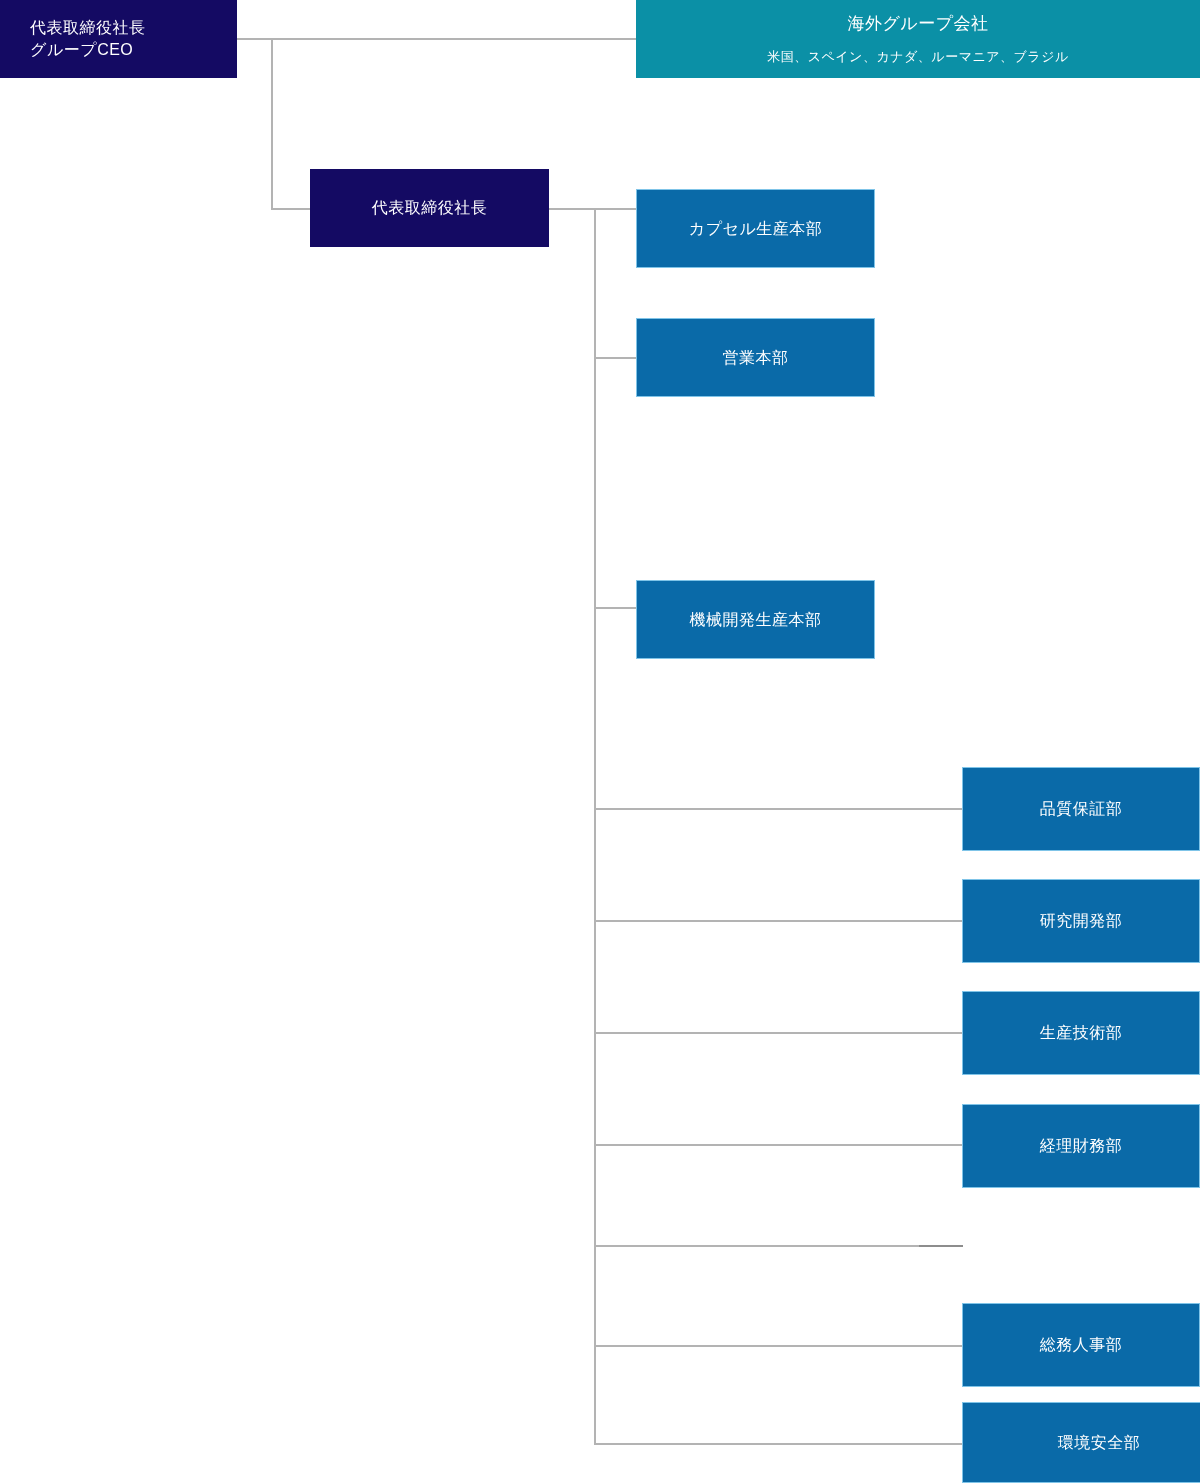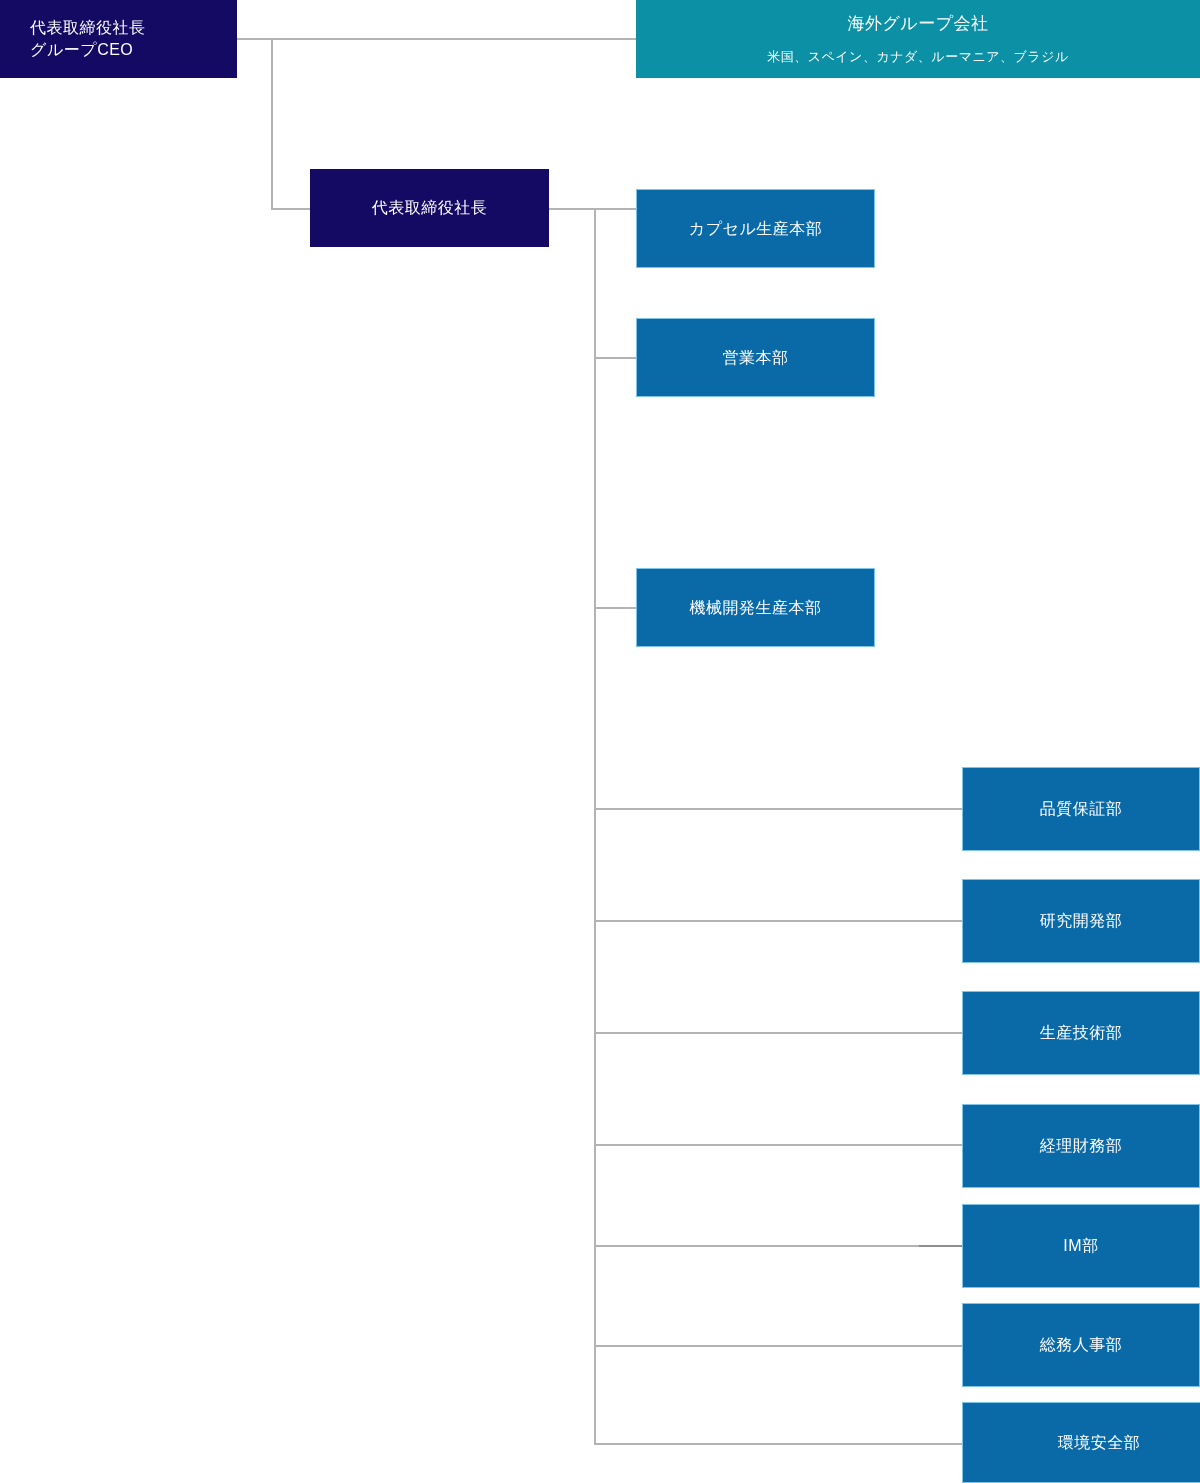--- a/index.html
+++ b/index.html
@@ -114,39 +114,36 @@
   <div class="box box-navy" style="left:310px; top:169px; width:239px; height:78px;">
     <span class="box-title-sm">代表取締役社長</span>
   </div>
 
   <div class="box box-blue" style="left:636px; top:169px; width:239px; height:79px;margin-top:20px;">
     <span class="box-title-sm">カプセル生産本部</span>
   </div>
   <div class="box box-blue" style="left:636px; top:318px; width:239px; height:79px;">
     <span class="box-title-sm">営業本部</span>
   </div>
-  <div class="box box-blue" style="left:636px; top:568px; width:239px; height:79px;">
+  <div class="box box-blue" style="left:636px; top:580px; width:239px; height:79px;">
     <span class="box-title-sm">機械開発生産本部</span>
   </div>
 
   <div class="box box-blue" style="left:962px; top:767px; width:238px; height:84px;">
     <span class="box-title-sm">品質保証部</span>
   </div>
   <div class="box box-blue" style="left:962px; top:879px; width:238px; height:84px;">
     <span class="box-title-sm">研究開発部</span>
   </div>
   <div class="box box-blue" style="left:962px; top:991px; width:238px; height:84px;">
     <span class="box-title-sm">生産技術部</span>
   </div>
   <div class="box box-blue" style="left:962px; top:1104px; width:238px; height:84px;">
     <span class="box-title-sm">経理財務部</span>
   </div>
-  <div class="box box-blue" style="left:962px; top:1204px; width:238px; height:84px;">
-    <span class="box-title-sm">IM部</span>
-  </div>
   <div class="box box-blue" style="left:962px; top:1303px; width:238px; height:84px;">
     <span class="box-title-sm">総務人事部</span>
   </div>
   <div class="box box-blue" style="left:962px; top:1402px; width:274px; height:81px;">
     <span class="box-title-sm">環境安全部</span>
   </div>
 
 </div>
 
 </body></html>

